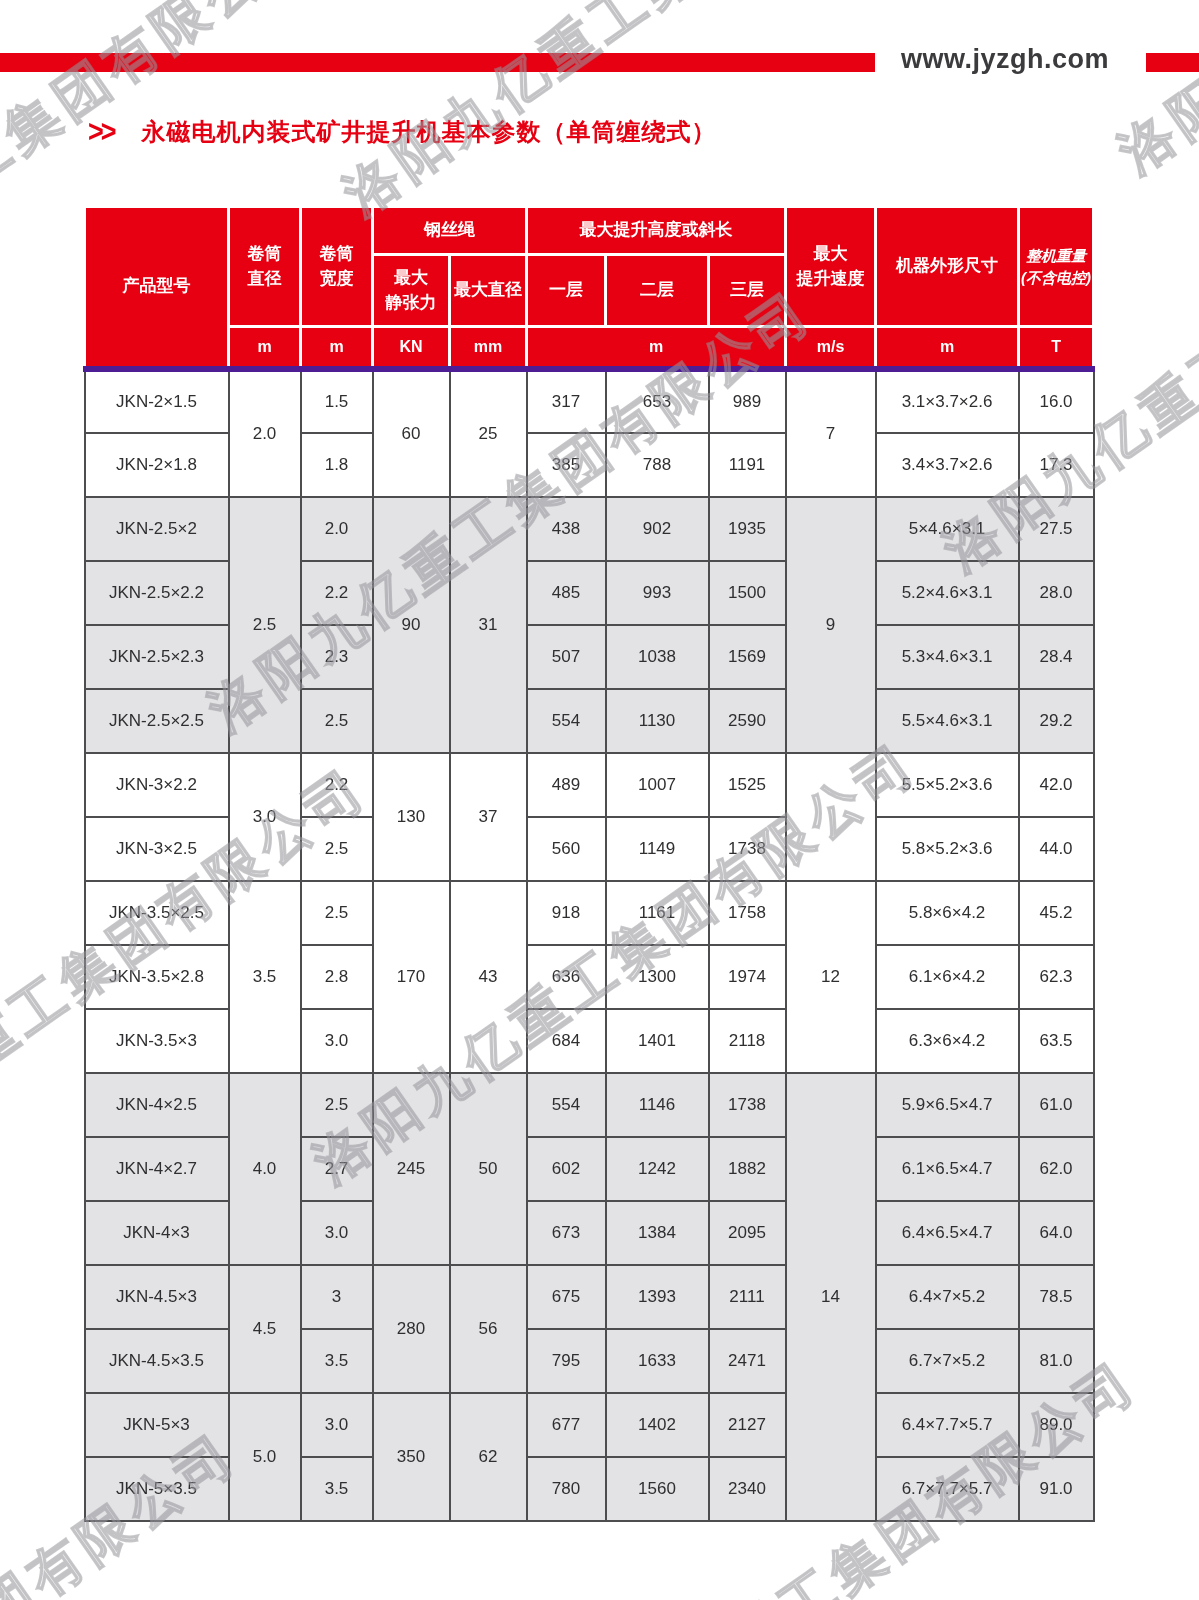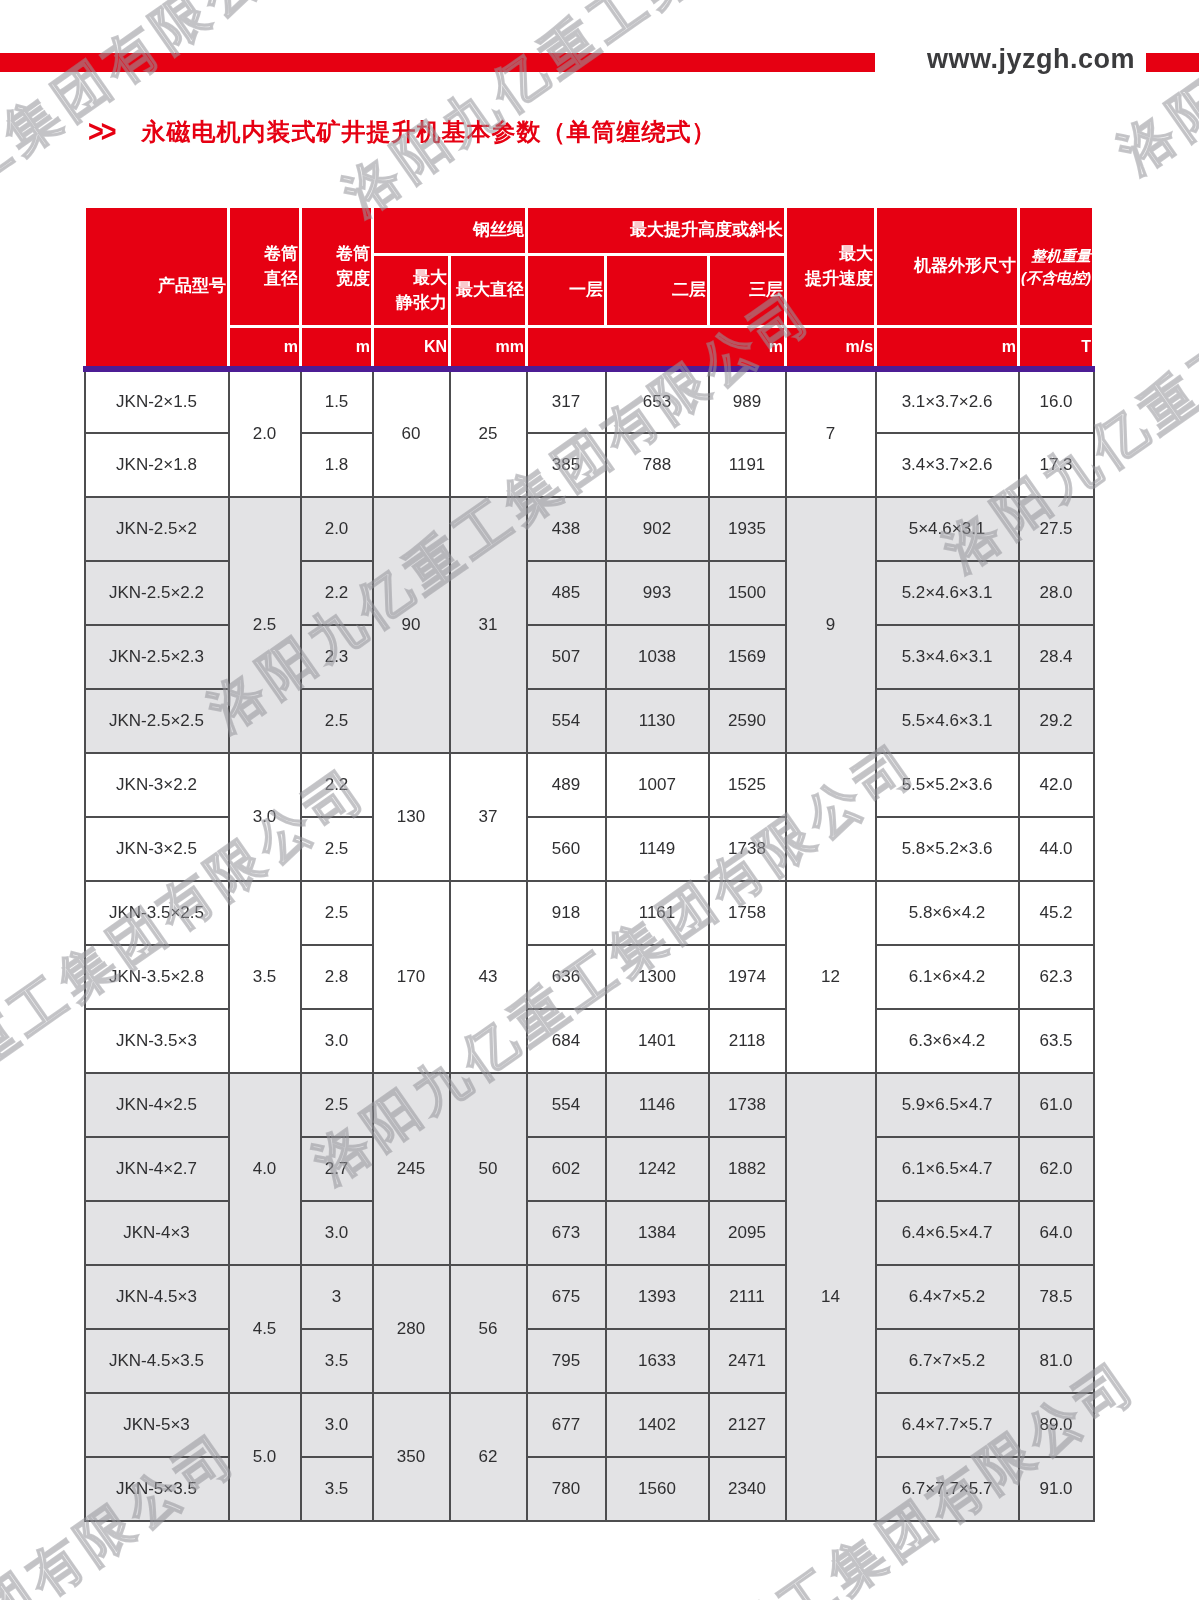--- a/index.html
+++ b/index.html
@@ -13,42 +13,42 @@
   .top-bar {
     position:absolute; left:0; top:53px; width:875px; height:19px;
     background:#e60012;
   }
   .top-bar-right {
     position:absolute; left:1146px; top:53px; width:53px; height:19px;
     background:#e60012;
   }
   .website {
     position:absolute; left:901px; top:44px; width:238px;
-    font-size:27px; font-weight:bold; color:#3b3b3d; letter-spacing:0.5px;margin-left:26px;
+    font-size:27px; font-weight:bold; color:#3b3b3d; letter-spacing:0.5px;
   }
   
   .title-row {
     position:absolute; left:88px; top:116px; display:flex; align-items:center;
   }
   .title-marker {
     color:#e60012; font-weight:bold; font-size:27px; letter-spacing:-3px;
     margin-right:28px; transform:scaleY(1.15);
   }
   .page-title {
     color:#e60012; font-weight:bold; font-size:24px; letter-spacing:1px;
   }
   
   .table-wrap { position:absolute; left:83px; top:205px; }
   table.spec {
     border-collapse:collapse; table-layout:fixed; width:1009px;
   }
   thead th {
     background:#e60012; color:#ffffff; border:3px solid #ffffff;
     font-size:17px; font-weight:600; white-space:pre-line; line-height:1.45;
-    text-align:right; vertical-align:middle; padding:0 1px;
+    text-align:center; vertical-align:middle; padding:0 1px;
   }
   tr.h-row1 th { height:48px; }
   tr.h-row2 th { height:72px; }
   tr.h-row3 th { height:42px; font-size:16px; font-weight:600; }
   th.hdr-bottom { border-bottom:6px solid #4c1d95; }
   th.th-weight { font-size:15px;font-style:italic; }
   tbody td {
     border:2px solid #4d4d4f; background:#ffffff;
     text-align:center; vertical-align:middle;
     font-size:17px; color:#2f2f31; height:64px; padding:0 2px;

